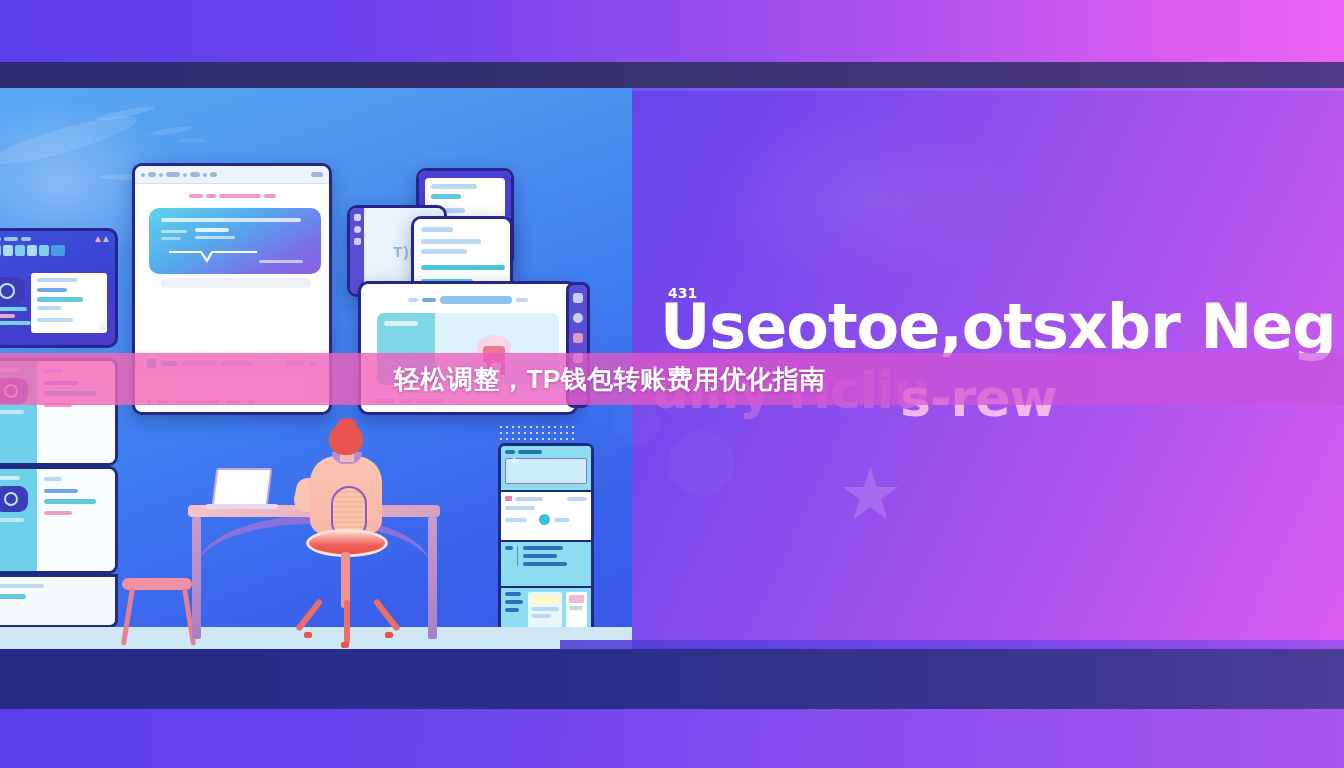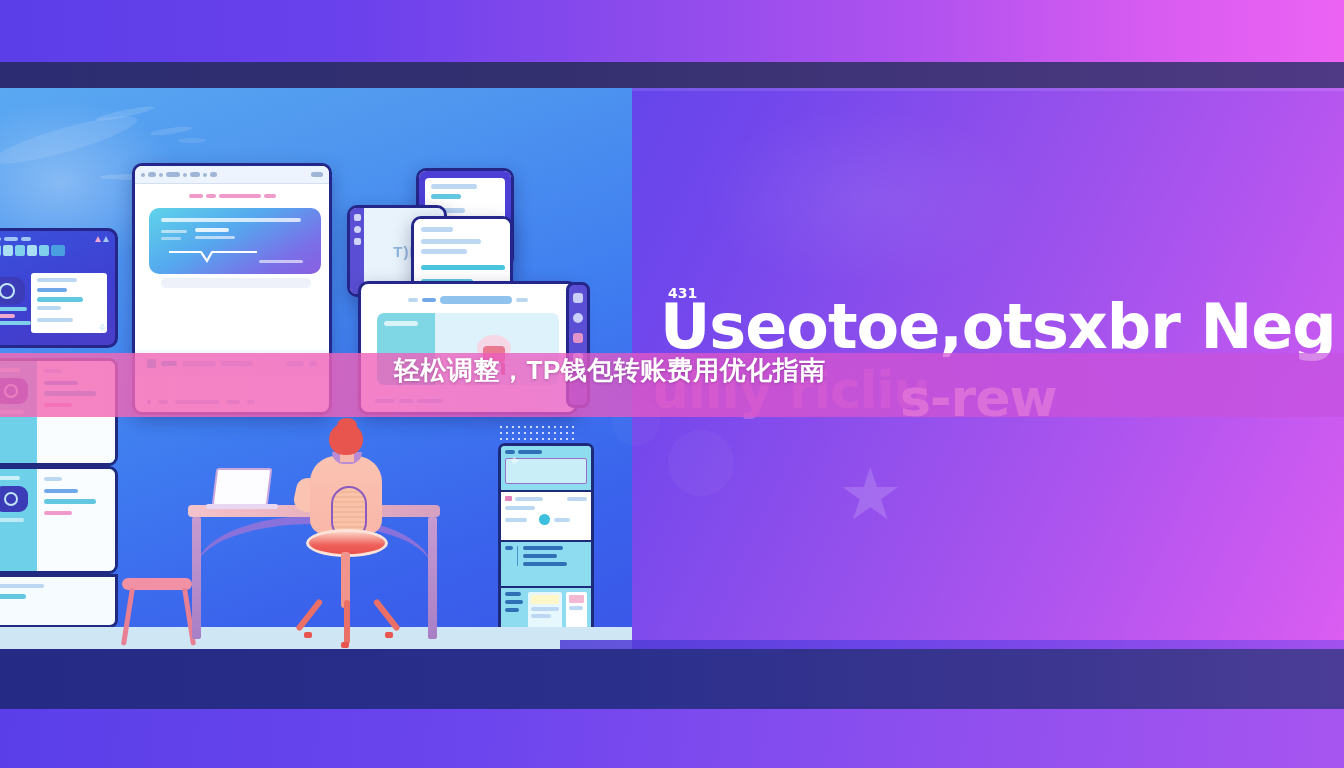--- a/index.html
+++ b/index.html
@@ -226,28 +226,28 @@
     letter-spacing:-1px;
   }
   .ai-text.t1 { left:660px; top:290px; font-size:62px; }
   .ai-text.t0 { left:668px; top:285px; font-size:14px; letter-spacing:0; }
   .ai-text.t2 { left:900px; top:368px; font-size:52px; color:#f8bfe8; opacity:.95; }
   .ai-text.t2b{ left:652px; top:360px; font-size:52px; color:#d57ae0; opacity:.55; }
   .ai-text.t3 { left:688px; top:434px; font-size:62px; }
 
   
   .banner {
-    position:absolute; left:0; top:353px; width:1344px; height:64px;
+    position:absolute; left:0; top:353px; width:1344px; height:52px;
     background:linear-gradient(90deg,
        rgba(244,106,180,.82) 0%,
        rgba(240,98,186,.80) 26%,
        rgba(226,86,200,.76) 52%,
        rgba(208,82,214,.72) 74%,
        rgba(196,80,222,.68) 100%);
-    display:flex; 
+    display:flex; align-items:center;
   }
   .banner-title {
     margin-left:394px;
     color:#ffffff;
     font-size:26px;
     font-weight:700;
     letter-spacing:.5px;
     text-shadow:0 1px 3px rgba(80,20,90,.35);
     white-space:nowrap;
   }

